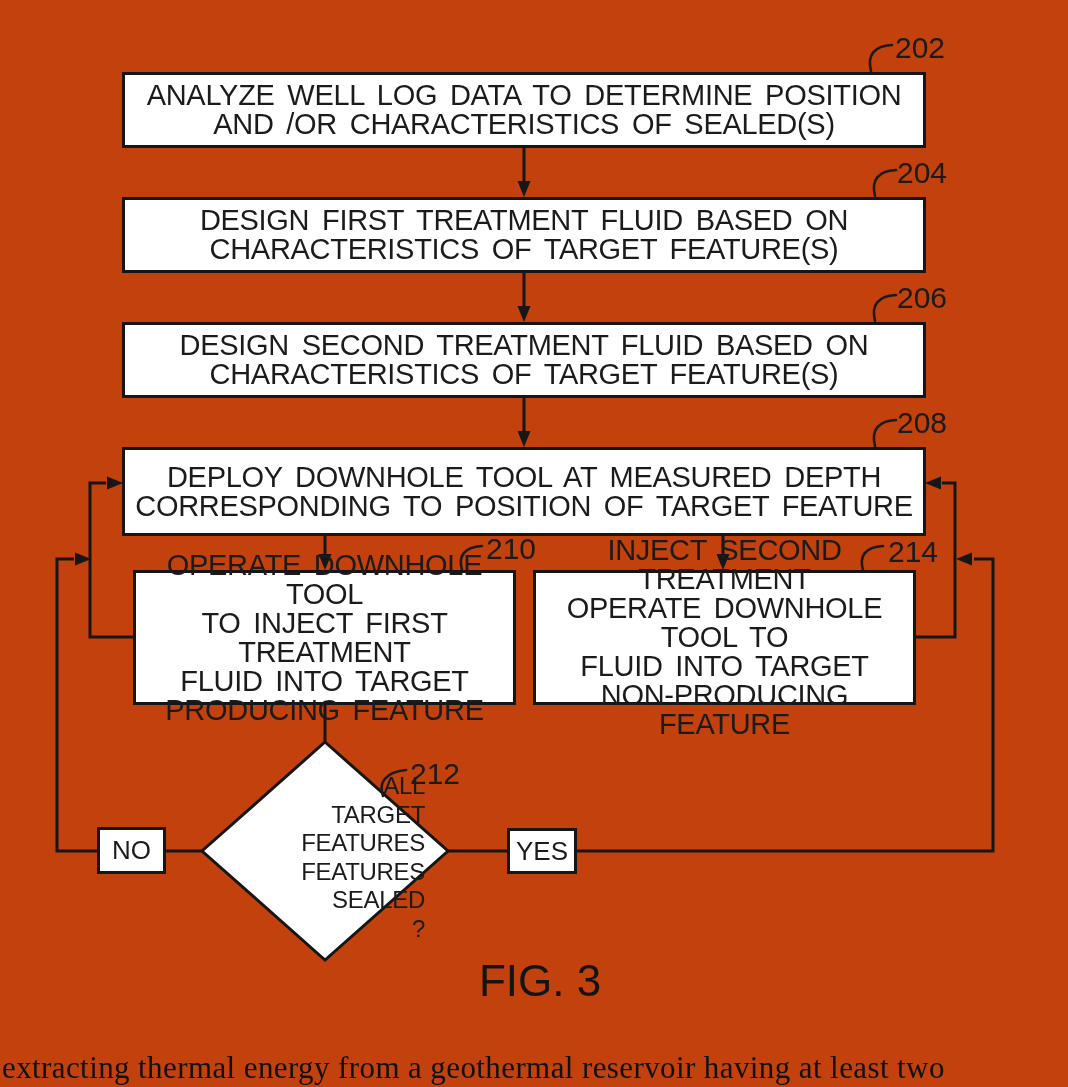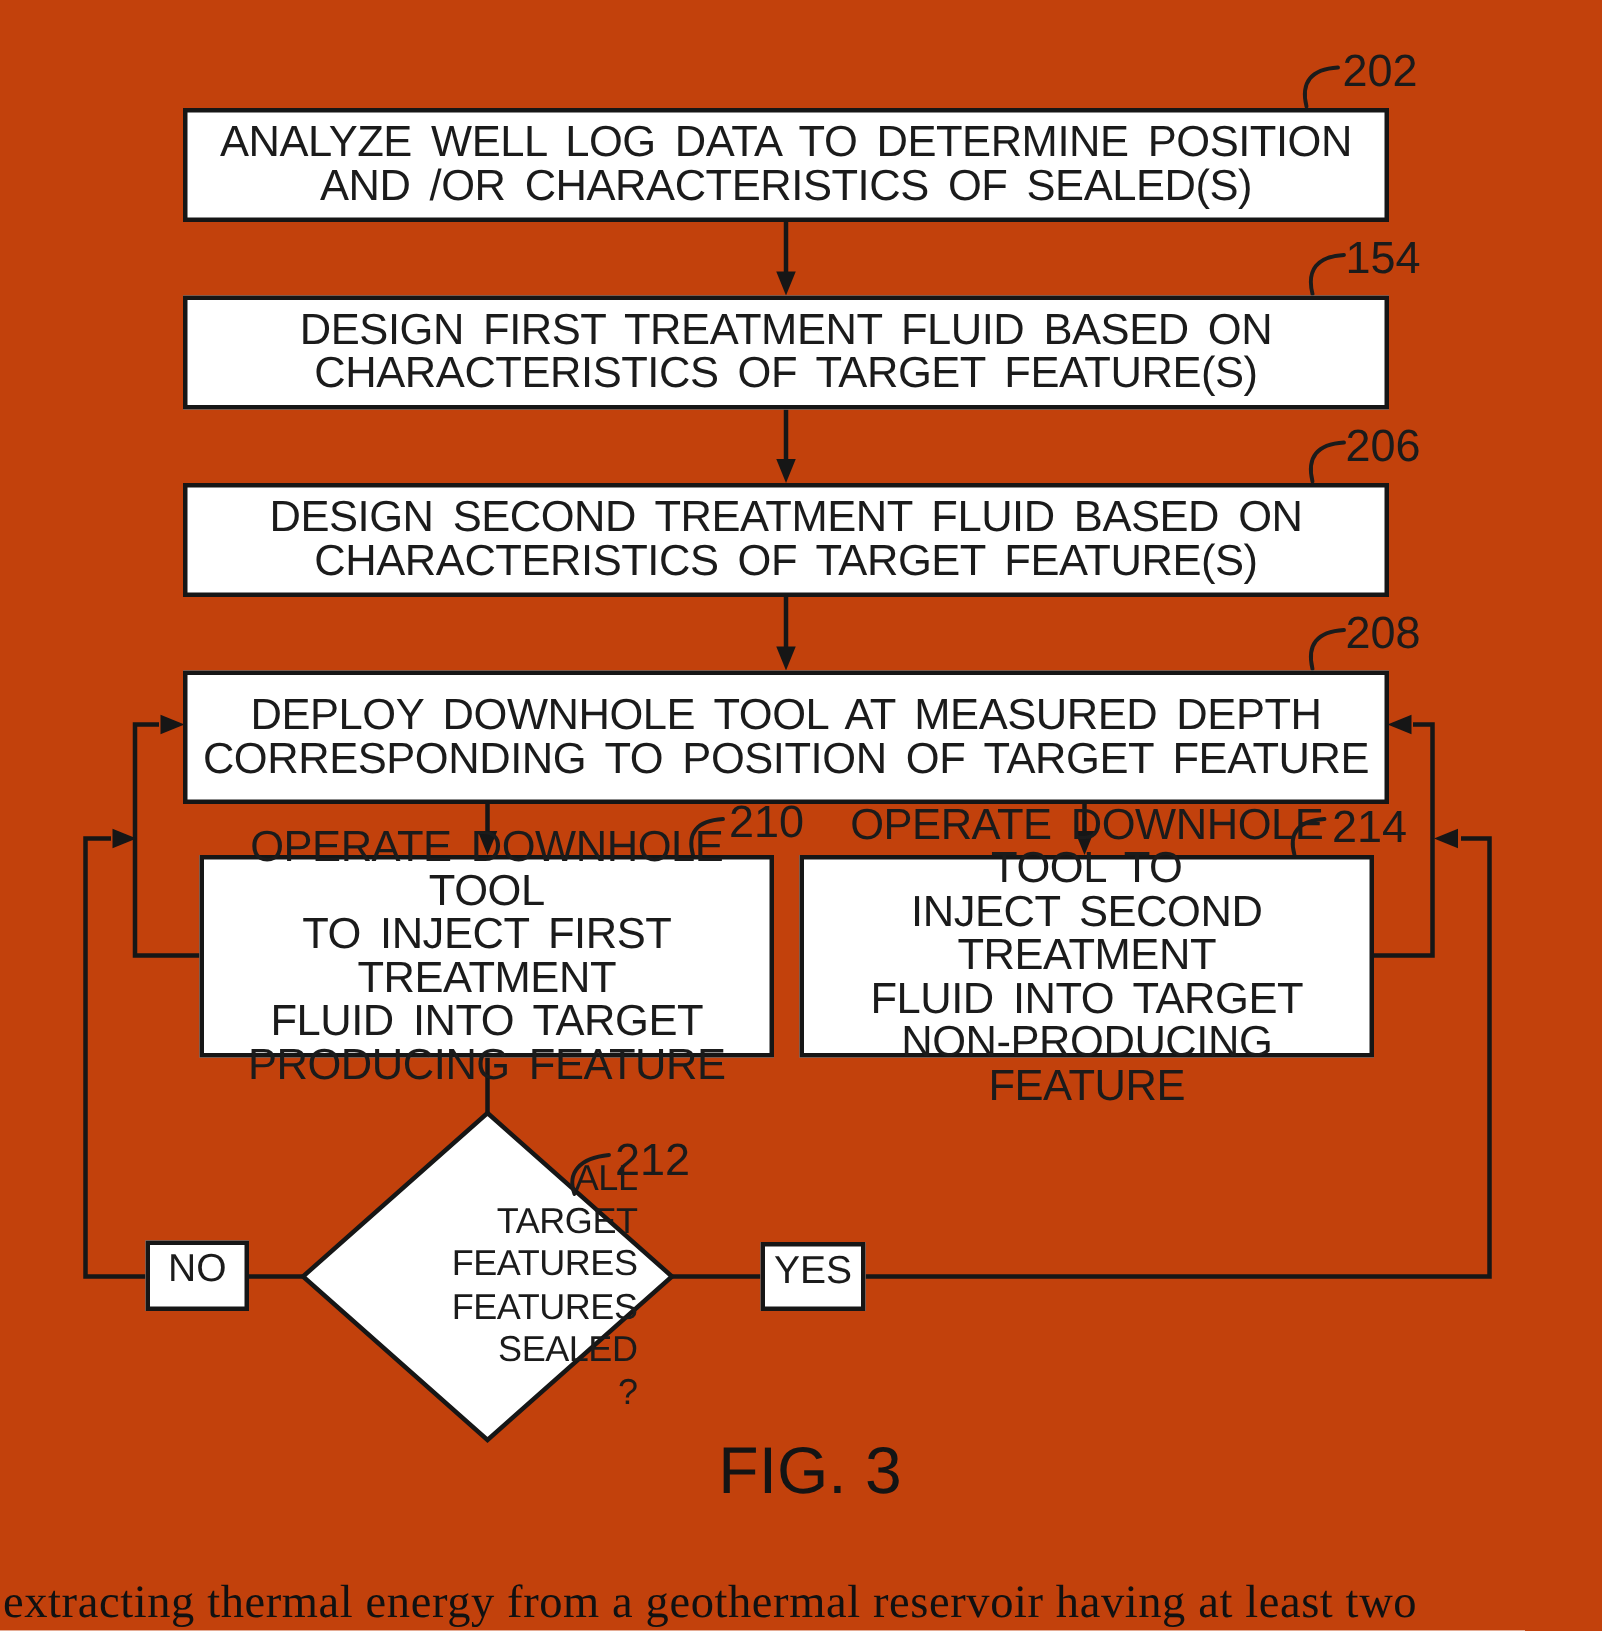--- a/index.html
+++ b/index.html
@@ -50,21 +50,21 @@
   .t206{left:897px;top:281px;}
   .t208{left:897px;top:406px;}
   .t210{left:486px;top:532px;}
   .t214{left:888px;top:535px;}
   .t212{left:410px;top:757px;}
   .gate{
     position:absolute;
     box-sizing:border-box;
     border:3px solid #161616;
     background:#ffffff;
-    display:flex;justify-content:center;
+    display:flex;align-items:center;justify-content:center;
     font-size:26px;letter-spacing:0px;color:#1b1b1b;
   }
   .gno{left:97px;top:827px;width:69px;height:47px;}
   .gyes{left:507px;top:828px;width:70px;height:46px;}
   .caption{
     position:absolute;left:430px;top:956px;width:220px;
     text-align:center;
     font-size:44px;letter-spacing:0px;
     color:#141414;
   }
@@ -125,21 +125,21 @@
       <path d="M875 196 C871 180 878 171 896 170"></path>
       <path d="M875 321 C871 305 878 296 896 295"></path>
       <path d="M875 446 C871 430 878 421 896 420"></path>
       <path d="M462 570 C458 556 464 547 482 546"></path>
       <path d="M863 570 C859 556 865 547 883 546"></path>
       <path d="M383 796 C378 782 386 772 406 770"></path>
     </g>
   </svg>
 
   <div class="tag t202">202</div>
-  <div class="tag t204">154</div>
+  <div class="tag t204">204</div>
   <div class="tag t206">206</div>
   <div class="tag t208">208</div>
   <div class="tag t210">210</div>
   <div class="tag t214">214</div>
   <div class="tag t212">212</div>
 
   <div class="fbox b202">
     <div>ANALYZE WELL LOG DATA TO DETERMINE POSITION</div>
     <div>AND /OR CHARACTERISTICS OF SEALED(S)</div>
   </div>
@@ -155,22 +155,22 @@
     <div>DEPLOY DOWNHOLE TOOL AT MEASURED DEPTH</div>
     <div>CORRESPONDING TO POSITION OF TARGET FEATURE</div>
   </div>
   <div class="fbox b210">
     <div>OPERATE DOWNHOLE TOOL</div>
     <div>TO INJECT FIRST TREATMENT</div>
     <div>FLUID INTO TARGET</div>
     <div>PRODUCING FEATURE</div>
   </div>
   <div class="fbox b214">
+    <div>INJECT SECOND TREATMENT</div>
     <div>OPERATE DOWNHOLE TOOL TO</div>
-    <div>INJECT SECOND TREATMENT</div>
     <div>FLUID INTO TARGET</div>
     <div>NON-PRODUCING FEATURE</div>
   </div>
 
   <div class="dtext">
     <div>ALL</div>
     <div>TARGET</div>
     <div>FEATURES</div>
     <div>FEATURES</div>
     <div>SEALED</div>

